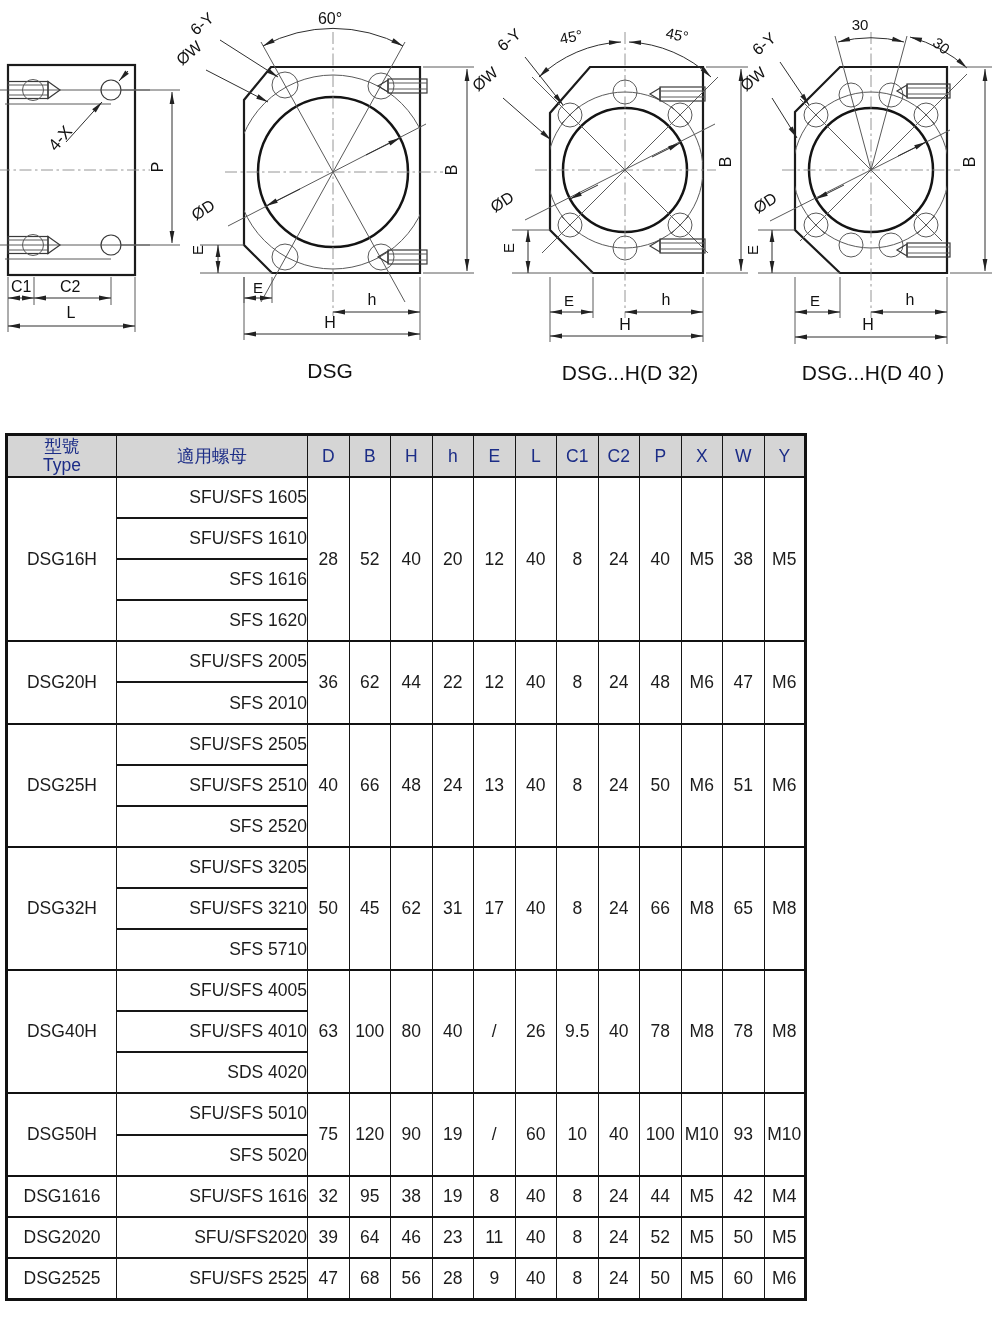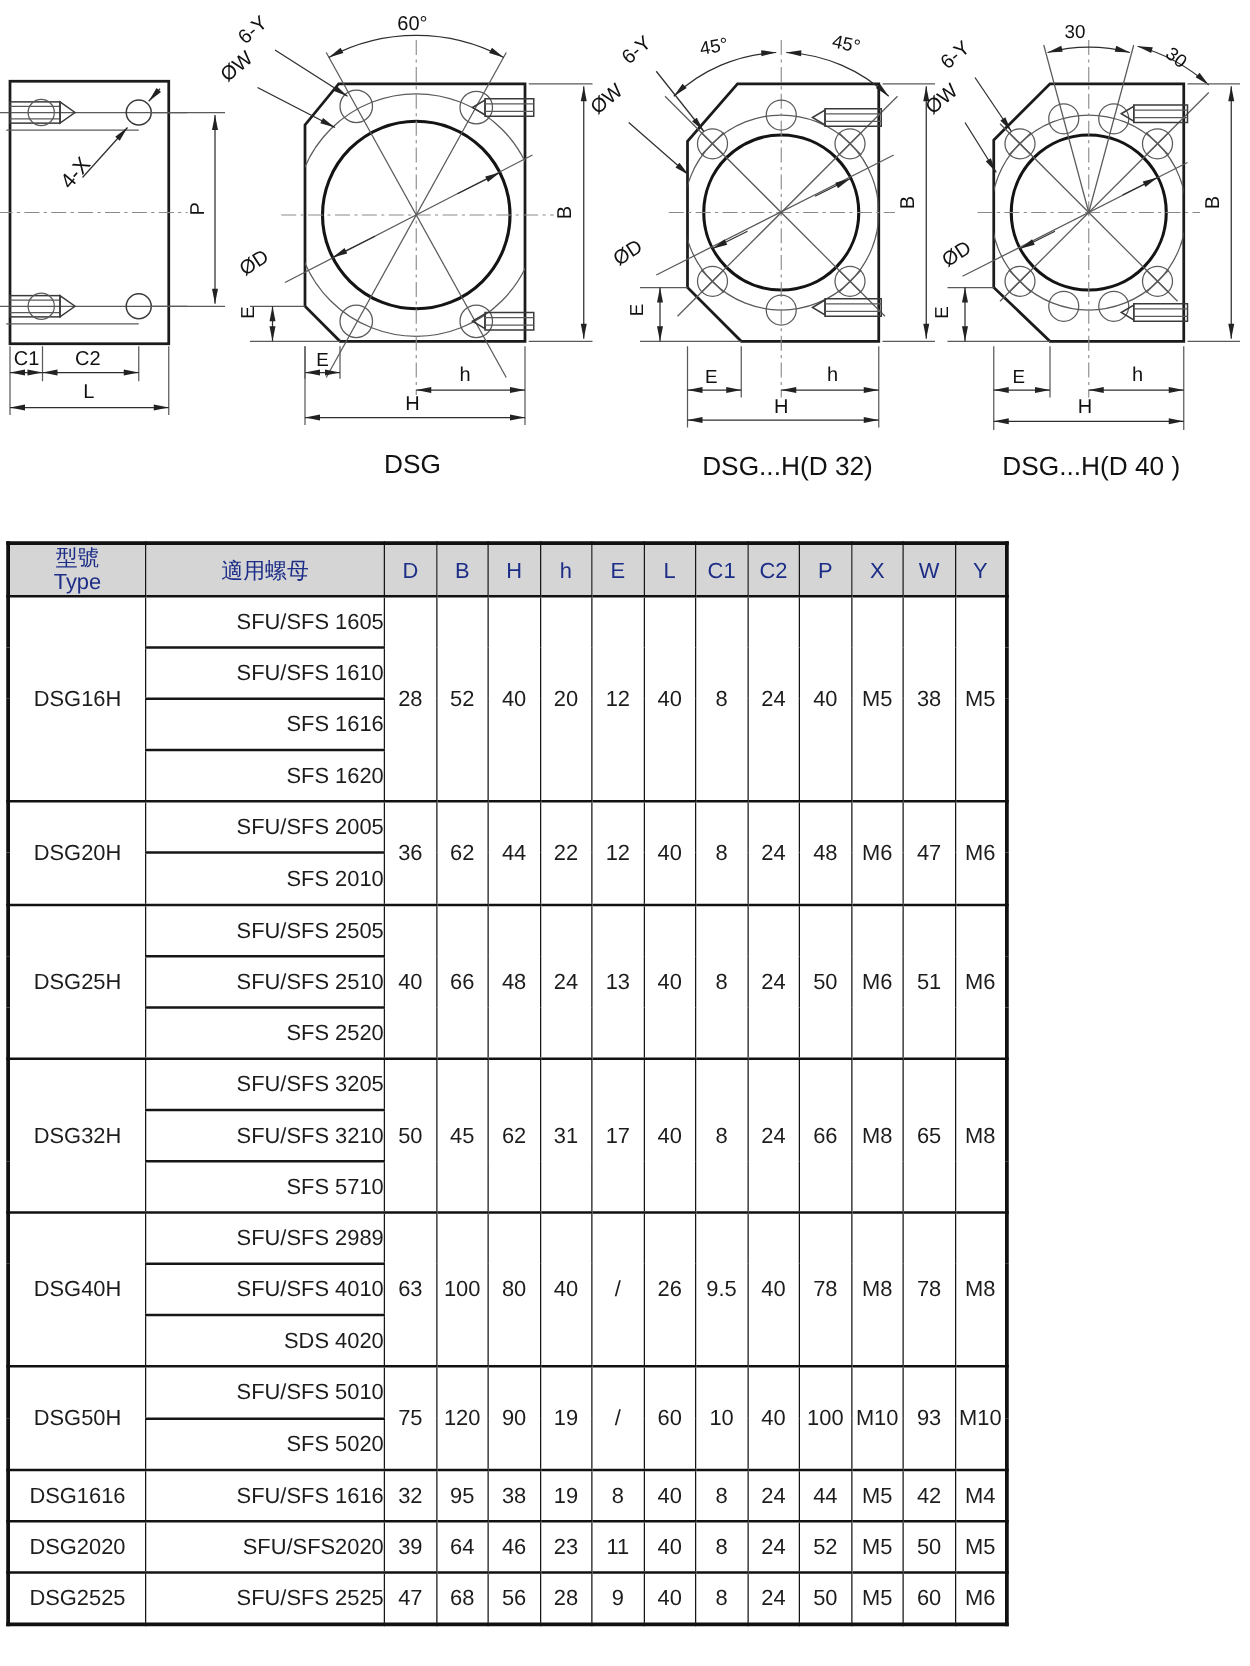--- a/index.html
+++ b/index.html
@@ -424,21 +424,21 @@
           <td rowspan="3">M8</td>
         </tr>
         <tr>
           <td class="nut-cell">SFU/SFS 3210</td>
         </tr>
         <tr>
           <td class="nut-cell">SFS 5710</td>
         </tr>
         <tr class="group-start">
           <td rowspan="3">DSG40H</td>
-          <td class="nut-cell">SFU/SFS 2989</td>
+          <td class="nut-cell">SFU/SFS 4005</td>
           <td rowspan="3">63</td>
           <td rowspan="3">100</td>
           <td rowspan="3">80</td>
           <td rowspan="3">40</td>
           <td rowspan="3">/</td>
           <td rowspan="3">26</td>
           <td rowspan="3">9.5</td>
           <td rowspan="3">40</td>
           <td rowspan="3">78</td>
           <td rowspan="3">M8</td>

